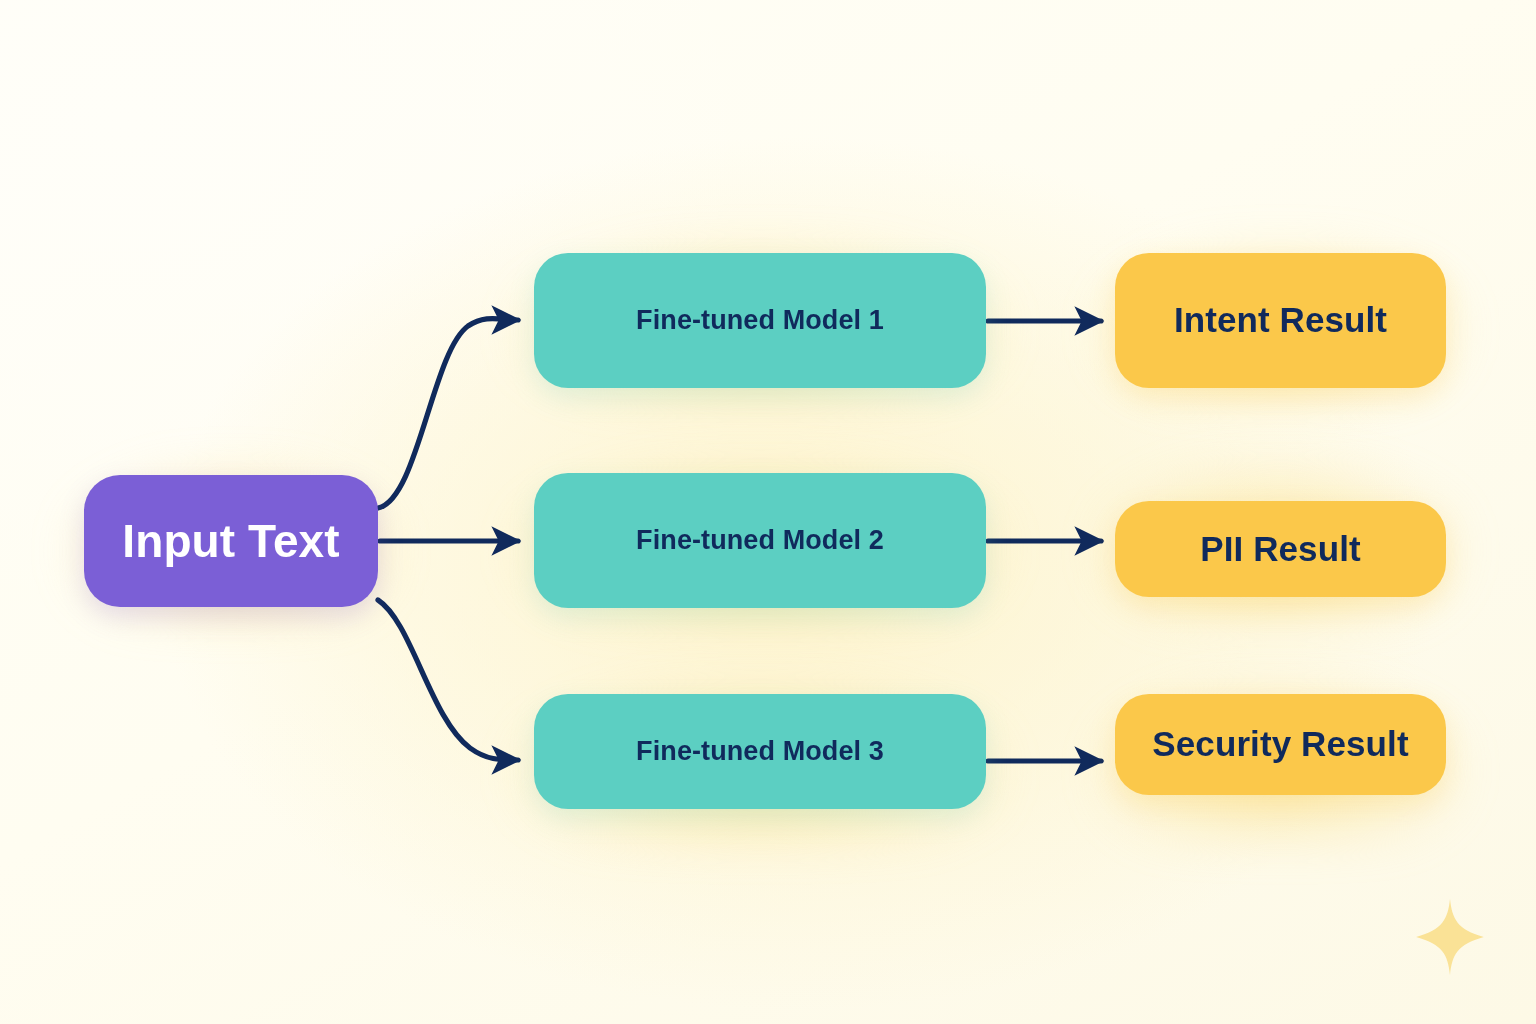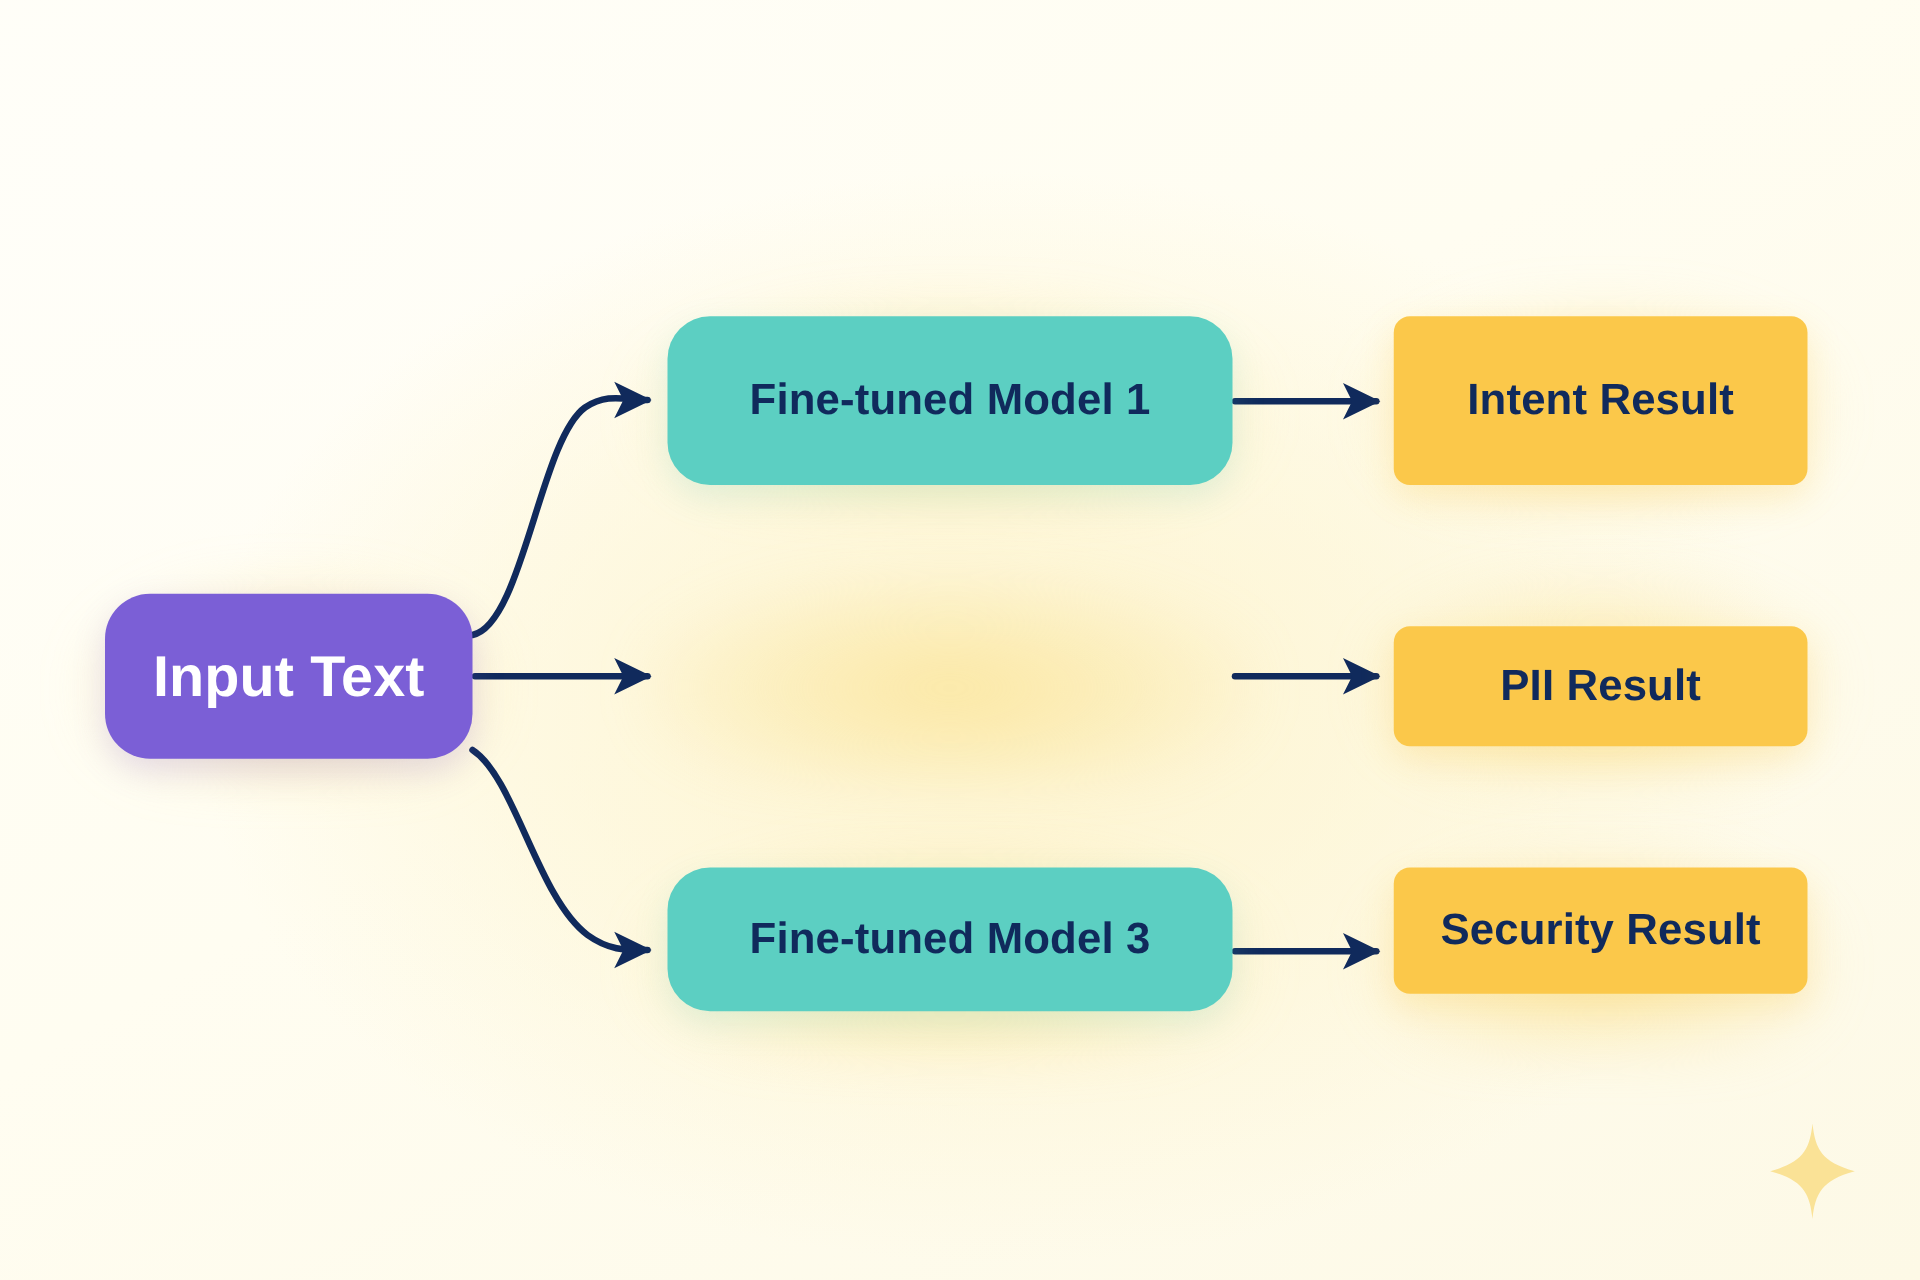--- a/index.html
+++ b/index.html
@@ -60,27 +60,26 @@
     color: #ffffff;
     font-size: 46px;
   }
 
   .node.model {
     background: #5ccfc2;
     box-shadow: 0 10px 26px rgba(92,207,194,0.18);
   }
   .node.model .node-label {
     color: #102a5c;
-    font-size: 35px;
+    font-size: 27px;
   }
 
   .node.result {
     background: #fbc84a;
     box-shadow: 0 10px 26px rgba(251,200,74,0.22);
-    border-radius: 13px;
   }
   .node.result .node-label {
     color: #102a5c;
     font-size: 35px;
   }
 
   
   #edges {
     position: absolute;
     left: 0;
@@ -133,20 +132,23 @@
   </svg>
 
   <div class="node input" style="left:84px; top:475px; width:294px; height:132px;">
     <span class="node-label">Input Text</span>
   </div>
 
   <div class="node model" style="left:534px; top:253px; width:452px; height:135px;">
     <span class="node-label">Fine-tuned Model 1</span>
   </div>
 
+  <div class="node model" style="left:534px; top:473px; width:452px; height:135px;">
+    <span class="node-label">Fine-tuned Model 2</span>
+  </div>
 
   <div class="node model" style="left:534px; top:694px; width:452px; height:115px;">
     <span class="node-label">Fine-tuned Model 3</span>
   </div>
 
   <div class="node result" style="left:1115px; top:253px; width:331px; height:135px;">
     <span class="node-label">Intent Result</span>
   </div>
 
   <div class="node result" style="left:1115px; top:501px; width:331px; height:96px;">

